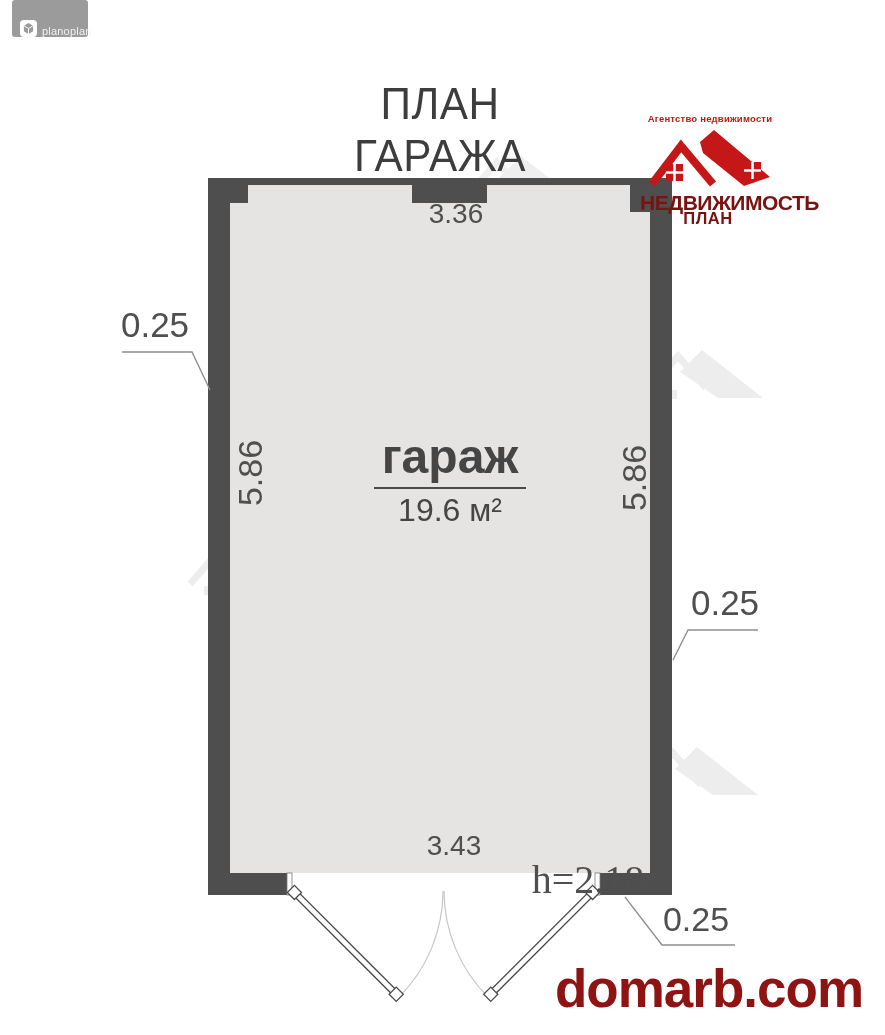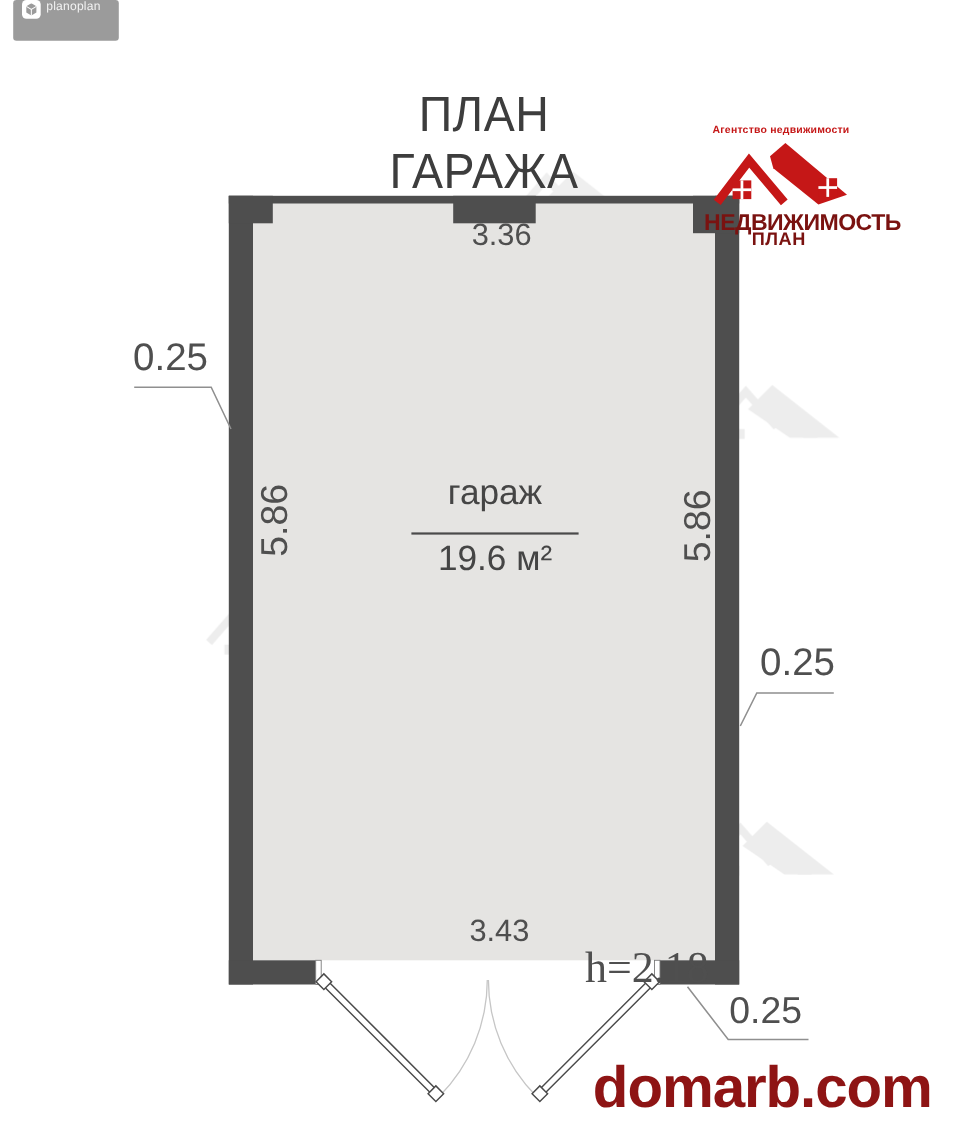--- a/index.html
+++ b/index.html
@@ -3,46 +3,46 @@
 <meta charset="utf-8">
 <style>
   html,body{margin:0;padding:0;background:#fff;}
   #stage{
     position:relative;width:885px;height:1035px;background:#ffffff;overflow:hidden;
     font-family:"Liberation Sans", sans-serif;color:#4f4f4f;
   }
   .abs{position:absolute;}
   .ctr{text-align:center;}
   
-  .pp-badge{left:12px;top:0;width:96px;height:37px;background:#9b9b9b;border-radius:3px;
-    display:flex;align-items:flex-start;gap:5px;padding-left:8px;box-sizing:border-box;}
+  .pp-badge{left:12px;top:0;width:76px;height:37px;background:#9b9b9b;border-radius:3px;
+    display:flex;align-items:flex-end;gap:5px;padding-left:8px;box-sizing:border-box;}
   .pp-icon{width:17px;height:17px;background:#fff;border-radius:4px;display:flex;align-items:center;justify-content:center;flex:0 0 auto;}
   .pp-label{font-size:11px;color:#f2f2f2;letter-spacing:.2px;}
   
   .title{left:280px;top:78px;width:320px;font-size:45px;color:#3d3d3d;letter-spacing:.5px;transform:scaleX(.94);transform-origin:center;}
   
   .agency-tagline{left:646px;top:113px;width:128px;font-size:9.5px;font-weight:bold;color:#c51717;letter-spacing:.2px;}
   .agency-name1{left:640px;top:191px;width:136px;font-size:21px;font-weight:bold;color:#7a1210;letter-spacing:-.5px;}
   .agency-name2{left:640px;top:209px;width:136px;font-size:16.5px;font-weight:bold;color:#7a1210;letter-spacing:.5px;}
   
   .dim{color:#4f4f4f;}
   .dim-top{left:406px;top:198px;width:100px;font-size:28px;}
   .dim-left-thick{left:118px;top:305px;width:74px;font-size:35px;}
   .dim-left-h{left:209px;top:455px;width:80px;height:36px;font-size:34px;transform:rotate(-90deg);transform-origin:center;}
   .dim-right-h{left:593px;top:460px;width:80px;height:36px;font-size:34px;transform:rotate(-90deg);transform-origin:center;}
   .dim-right-thick{left:687px;top:583px;width:76px;font-size:35px;}
   .dim-door-w{left:413px;top:830px;width:82px;font-size:28px;}
   .dim-ceiling{left:522px;top:856px;width:132px;font-size:40px;font-family:Liberation Serif, serif;}
   .dim-bottom-thick{left:657px;top:900px;width:78px;font-size:34px;}
   
   .room{left:374px;top:429px;width:152px;}
-  .room-name{font-size:32px;color:#454545;padding-bottom:18px;border-bottom:2.5px solid #4a4a4a;}
+  .room-name{font-size:48px;color:#454545;padding-bottom:3px;border-bottom:2.5px solid #4a4a4a;font-weight:bold;}
   .room-area{font-size:32px;color:#454545;margin-top:3px;}
   
-  .site{left:520px;top:958px;width:346px;font-size:53px;font-weight:bold;color:#8e1414;letter-spacing:-1px;}
+  .site{left:536px;top:958px;width:346px;font-size:53px;font-weight:bold;color:#8e1414;letter-spacing:-1px;}
 </style>
 </head>
 <body>
 
 <div id="stage">
 
   <svg class="abs" style="left:0;top:0" width="885" height="1035" viewBox="0 0 885 1035">
 
     <g opacity="0.16" fill="#8f8f8f" stroke="#8f8f8f">
       <g transform="translate(345,350)">

